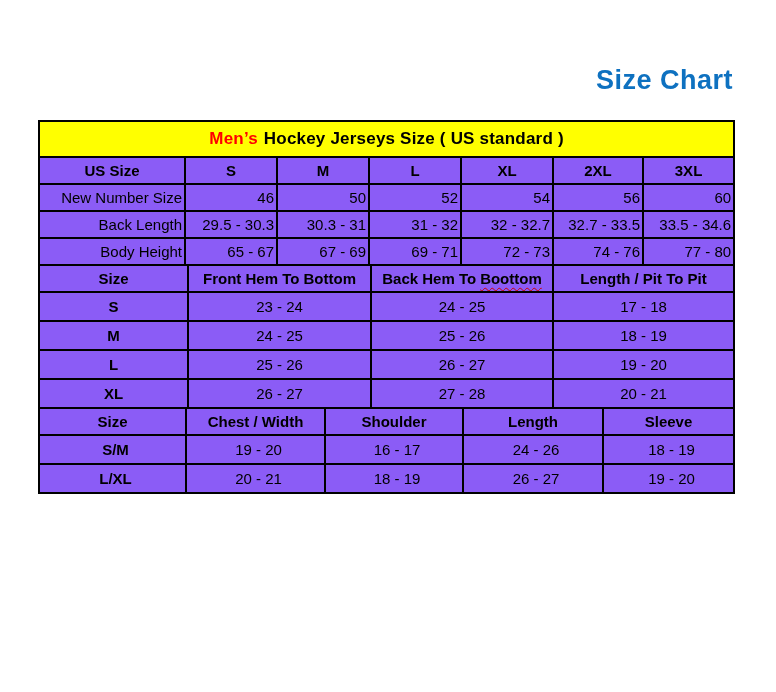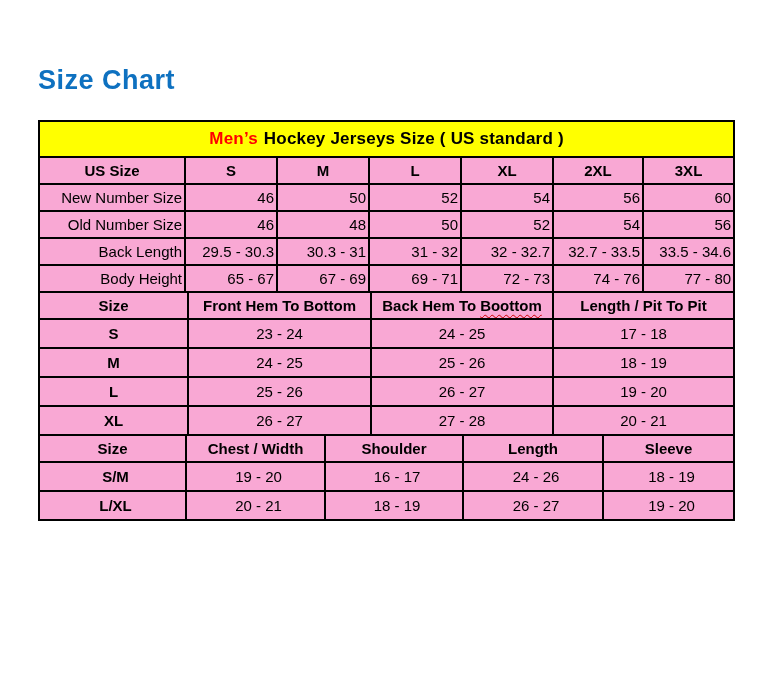--- a/index.html
+++ b/index.html
@@ -9,37 +9,37 @@
     width: 776px;
     height: 692px;
     overflow: hidden;
     font-family: "Liberation Sans", sans-serif;
     color: #000;
   }
   .page { width: 776px; height: 692px; position: relative; }
 
   .title {
     padding-top: 62px;
-    text-align: left;
+    text-align: right;
     width: 695px;
     margin-left: 38px;
     font-size: 27px;
     line-height: 36px;
     font-weight: bold;
     color: var(--title-blue, #0e71c0);
     letter-spacing: 0.5px;
   }
 
   .chart { margin: 22px 0 0 38px; width: 695px; }
 
   table.tbl {
     border-collapse: collapse;
     table-layout: fixed;
     width: 695px;
-    background: #f9a8d4;
+    background: #8b5cf6;
   }
   table.tbl + table.tbl { margin-top: -2px; }
 
   .tbl th, .tbl td {
     border: 2px solid var(--border-black, #000);
     text-align: center;
     vertical-align: middle;
     font-size: 15px;
     padding: 0 2px;
     overflow: hidden;
@@ -109,29 +109,20 @@
       </thead>
       <tbody>
           <tr>
             <td>New Number Size</td>
             <td>46</td>
             <td>50</td>
             <td>52</td>
             <td>54</td>
             <td>56</td>
             <td>60</td>
-          </tr>
-          <tr>
-            <td>Old Number Size</td>
-            <td>46</td>
-            <td>48</td>
-            <td>50</td>
-            <td>52</td>
-            <td>54</td>
-            <td>56</td>
           </tr>
           <tr>
             <td>Back Length</td>
             <td>29.5 - 30.3</td>
             <td>30.3 - 31</td>
             <td>31 - 32</td>
             <td>32 - 32.7</td>
             <td>32.7 - 33.5</td>
             <td>33.5 - 34.6</td>
           </tr>

